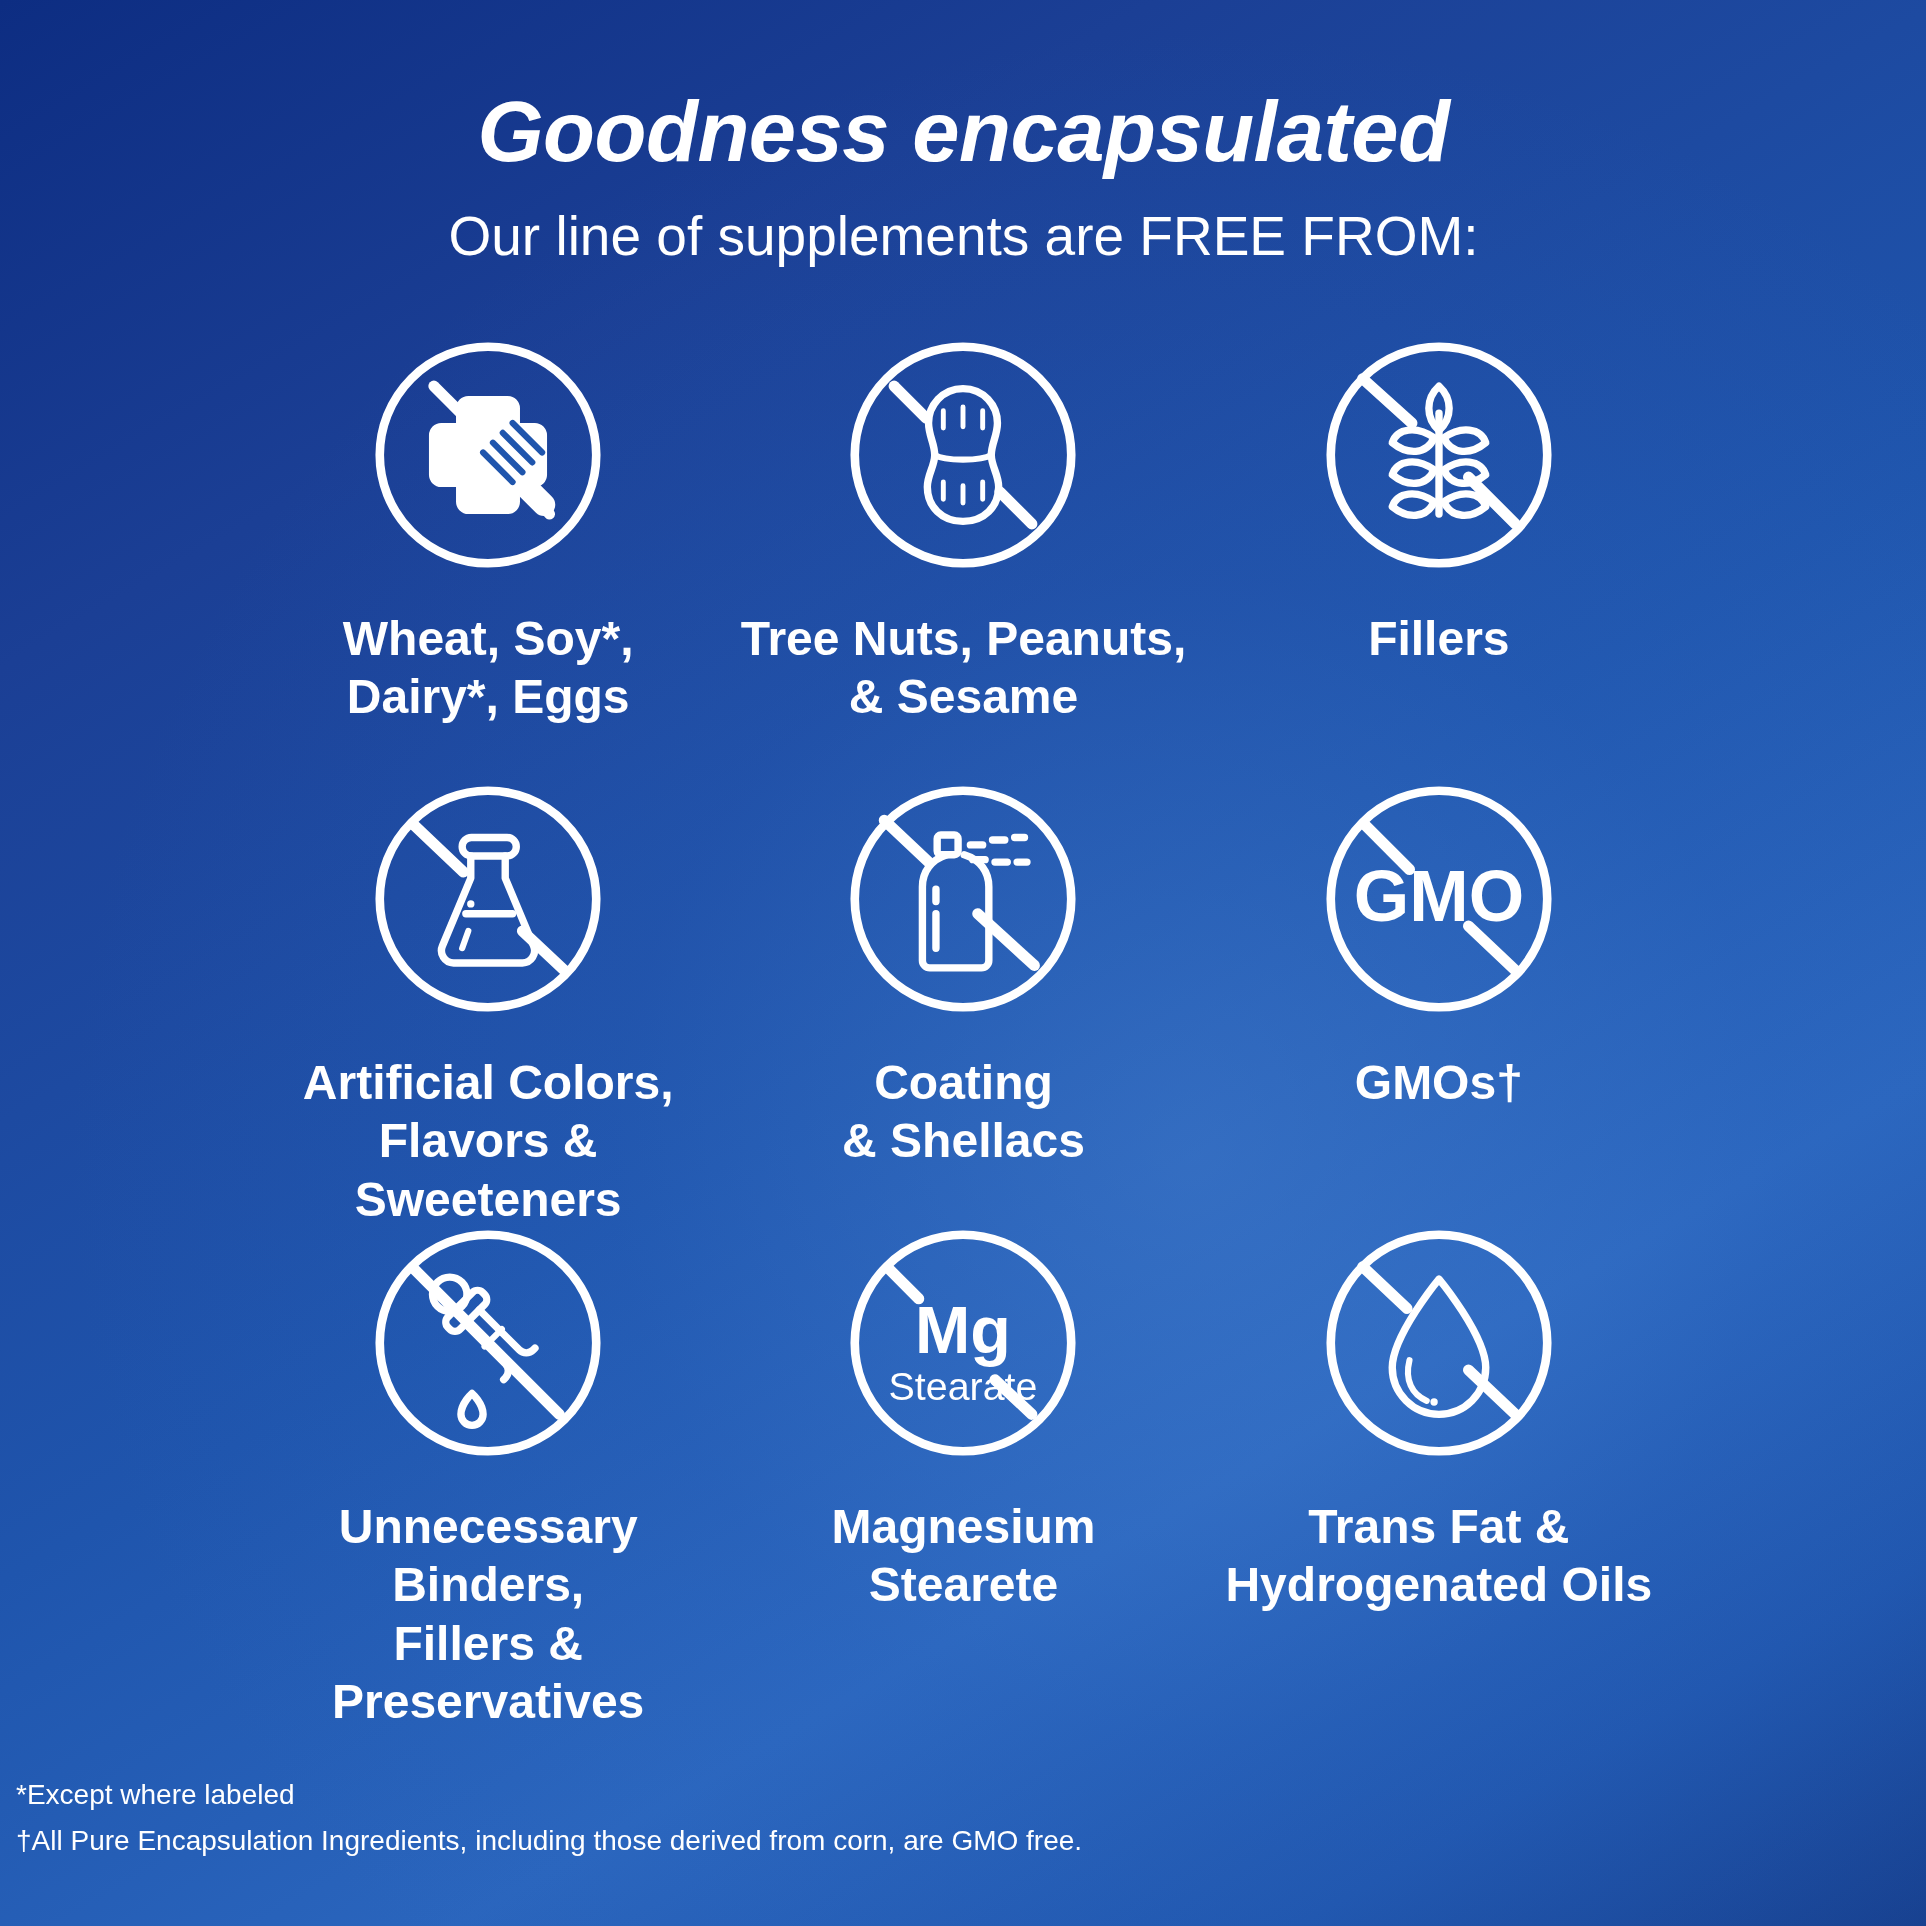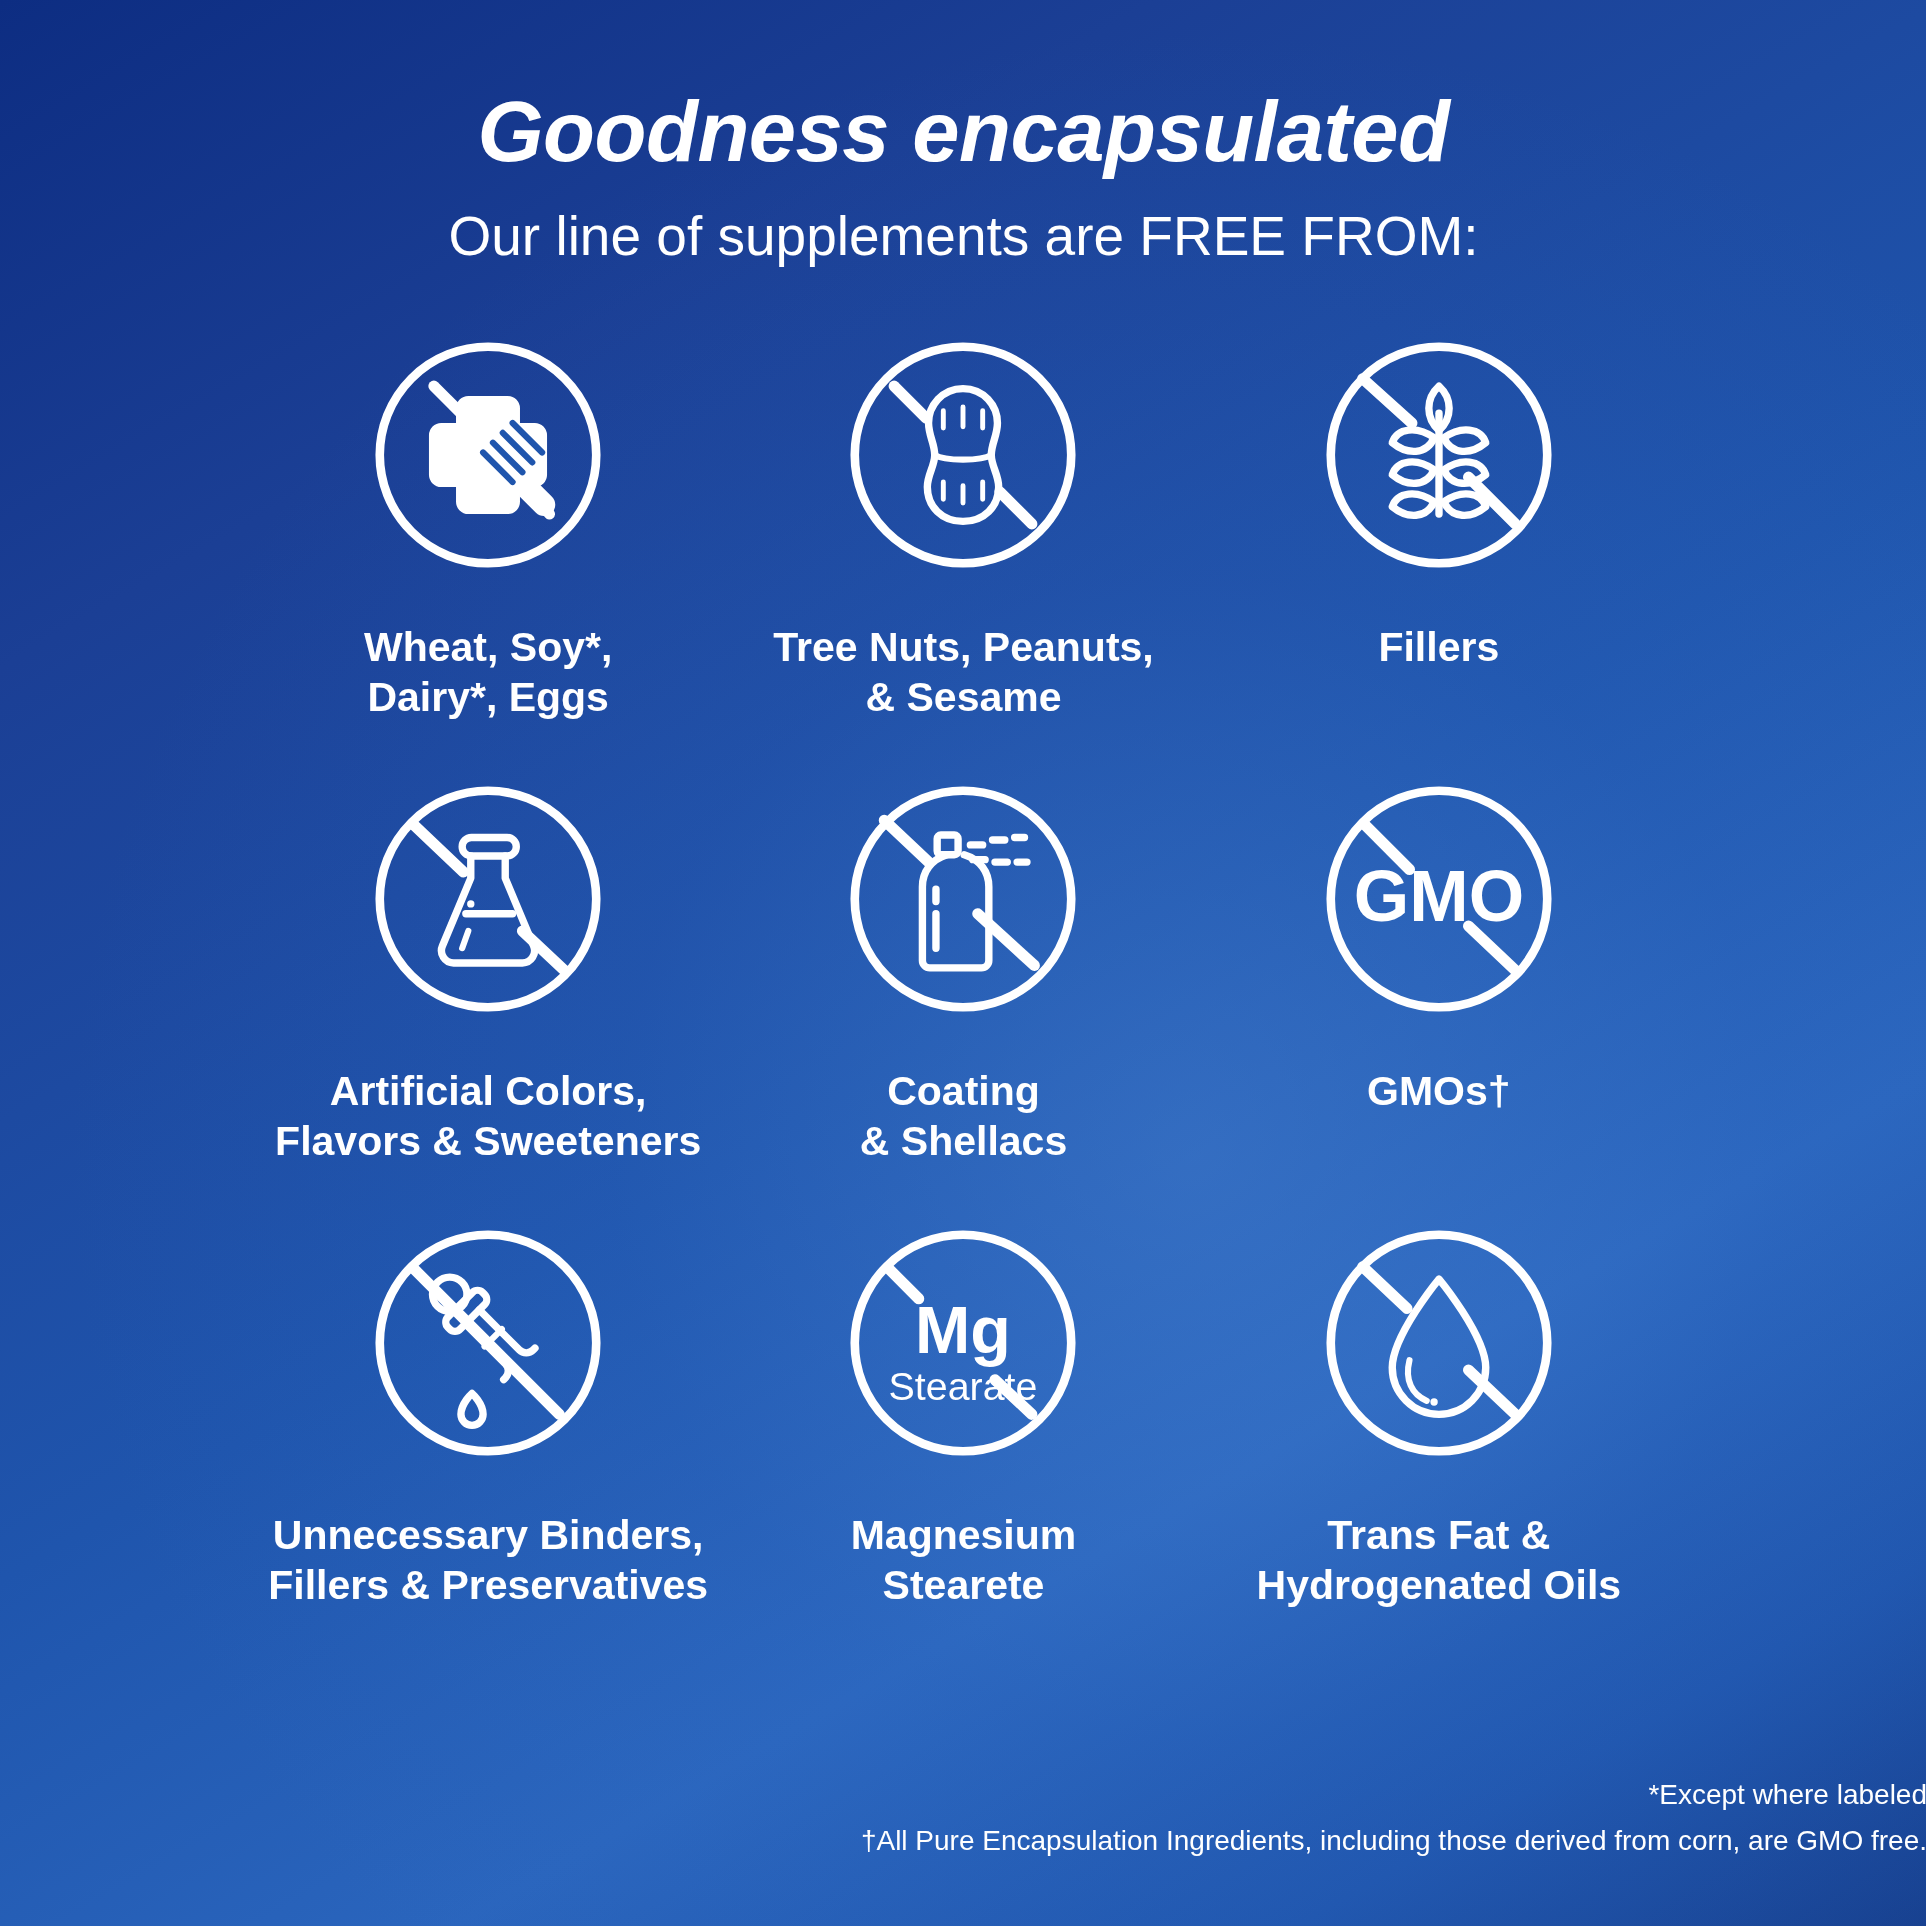--- a/index.html
+++ b/index.html
@@ -35,28 +35,28 @@
     width:1426px;
     display:grid;
     grid-template-columns: repeat(3, 1fr);
     grid-auto-rows: 444px;
     justify-items:center;
   }
   .cell { display:flex; flex-direction:column; align-items:center; width:100%; }
   .icon-wrap { width:246px; height:246px; display:flex; align-items:center; justify-content:flex-end; }
   .icon-wrap svg { width:246px; height:246px; display:block; }
   .cell-label {
-    margin-top:44px; text-align:center;
-    font-size:41px; font-weight:bold; line-height:1.22;
+    margin-top:32px; text-align:center;
+    font-size:48px; font-weight:bold; line-height:1.22;
     white-space:pre-line;
   }
 
   .footnotes {
-    position:absolute; left:0; right:0; bottom:65px;
-    text-align:right;
+    position:absolute; left:16px; right:0; bottom:65px;
+    text-align:left;
   }
   .footnote { font-size:28px; font-weight:400; line-height:1.5; }
   .footnote + .footnote { margin-top:4px; }
 </style>
 </head>
 <body>
 
 <div class="sheen"></div>
 
 <div class="page">

